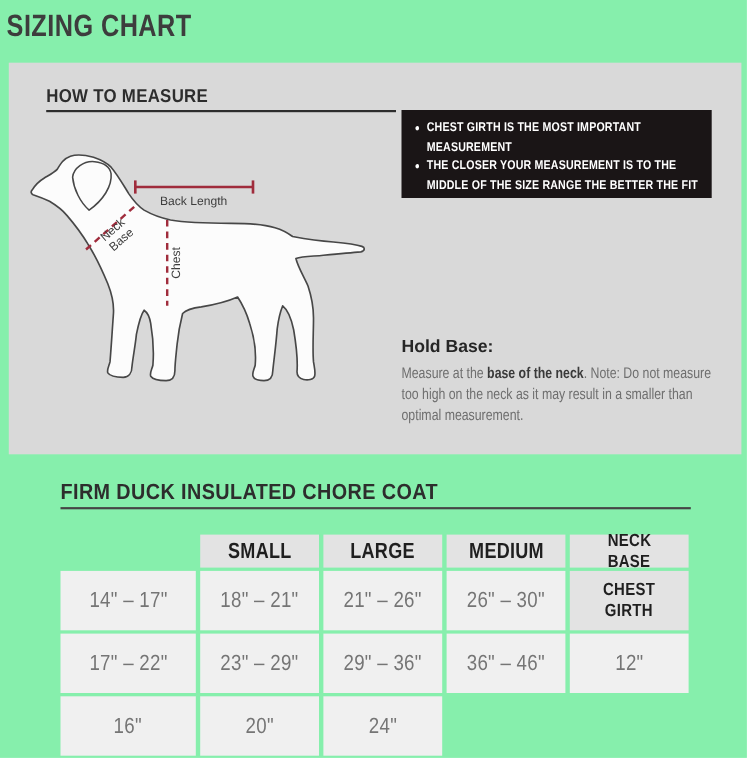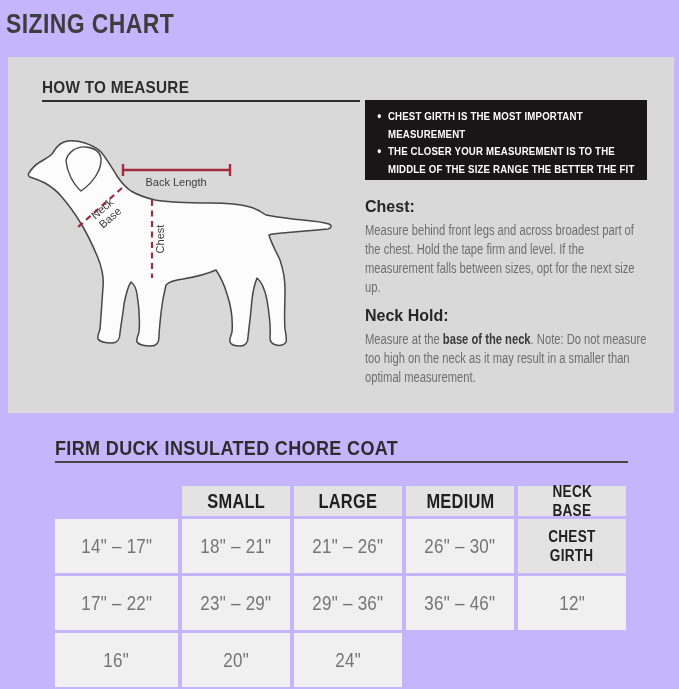--- a/index.html
+++ b/index.html
@@ -1,17 +1,17 @@
 <!DOCTYPE html>
 <html><head>
 <meta charset="utf-8">
 <style>
   html,body{margin:0;padding:0;background:#ffffff;}
   #canvas{
-    position:relative;width:679px;height:689px;background:#c4b5fd;overflow:hidden;
+    position:relative;width:679px;height:689px;background:#86efac;overflow:hidden;
     font-family:"Liberation Sans",sans-serif;color:#2e2e2e;
   }
   
   .cxL{display:inline-block;transform-origin:0 50%;}
   .cxC{display:inline-block;transform-origin:50% 50%;}
 
   .page-title{
     position:absolute;left:6px;top:8px;font-size:28px;font-weight:700;color:#3d3d3d;
     letter-spacing:.5px;white-space:nowrap;
   }
@@ -139,27 +139,23 @@
       <line x1="102" y1="58" x2="58" y2="97" stroke="#a02c3c" stroke-width="2.2" stroke-dasharray="6 4.5"></line>
       <g transform="translate(86,83) rotate(-41)">
         <text class="svg-label" x="0" y="-2" text-anchor="middle">Neck</text>
         <text class="svg-label" x="0" y="10" text-anchor="middle">Base</text>
       </g>
 
       <line x1="132" y1="70" x2="132" y2="148" stroke="#a02c3c" stroke-width="2.2" stroke-dasharray="6 4.5"></line>
       <text class="svg-label" transform="translate(144,109) rotate(-90)" text-anchor="middle">Chest</text>
     </svg>
 
-    <div class="section section-chest">
-      <p class="section-heading">Chest:</p>
-      <p class="section-body">Measure behind front legs and across broadest part of the chest. Hold the tape firm and level. If the measurement falls between sizes, opt for the next size up.</p>
-    </div>
 
     <div class="section section-neck">
-      <p class="section-heading">Neck Hold:</p>
+      <p class="section-heading">Hold Base:</p>
       <p class="section-body"><span>Measure at the </span><b>base of the neck</b><span>. Note: Do not measure too high on the neck as it may result in a smaller than optimal measurement.</span></p>
     </div>
   </div>
 
   <div class="table-title">
     <span class="cxL">FIRM DUCK INSULATED CHORE COAT</span>
   </div>
   <div class="table-rule"></div>
 
   <div class="size-table">

